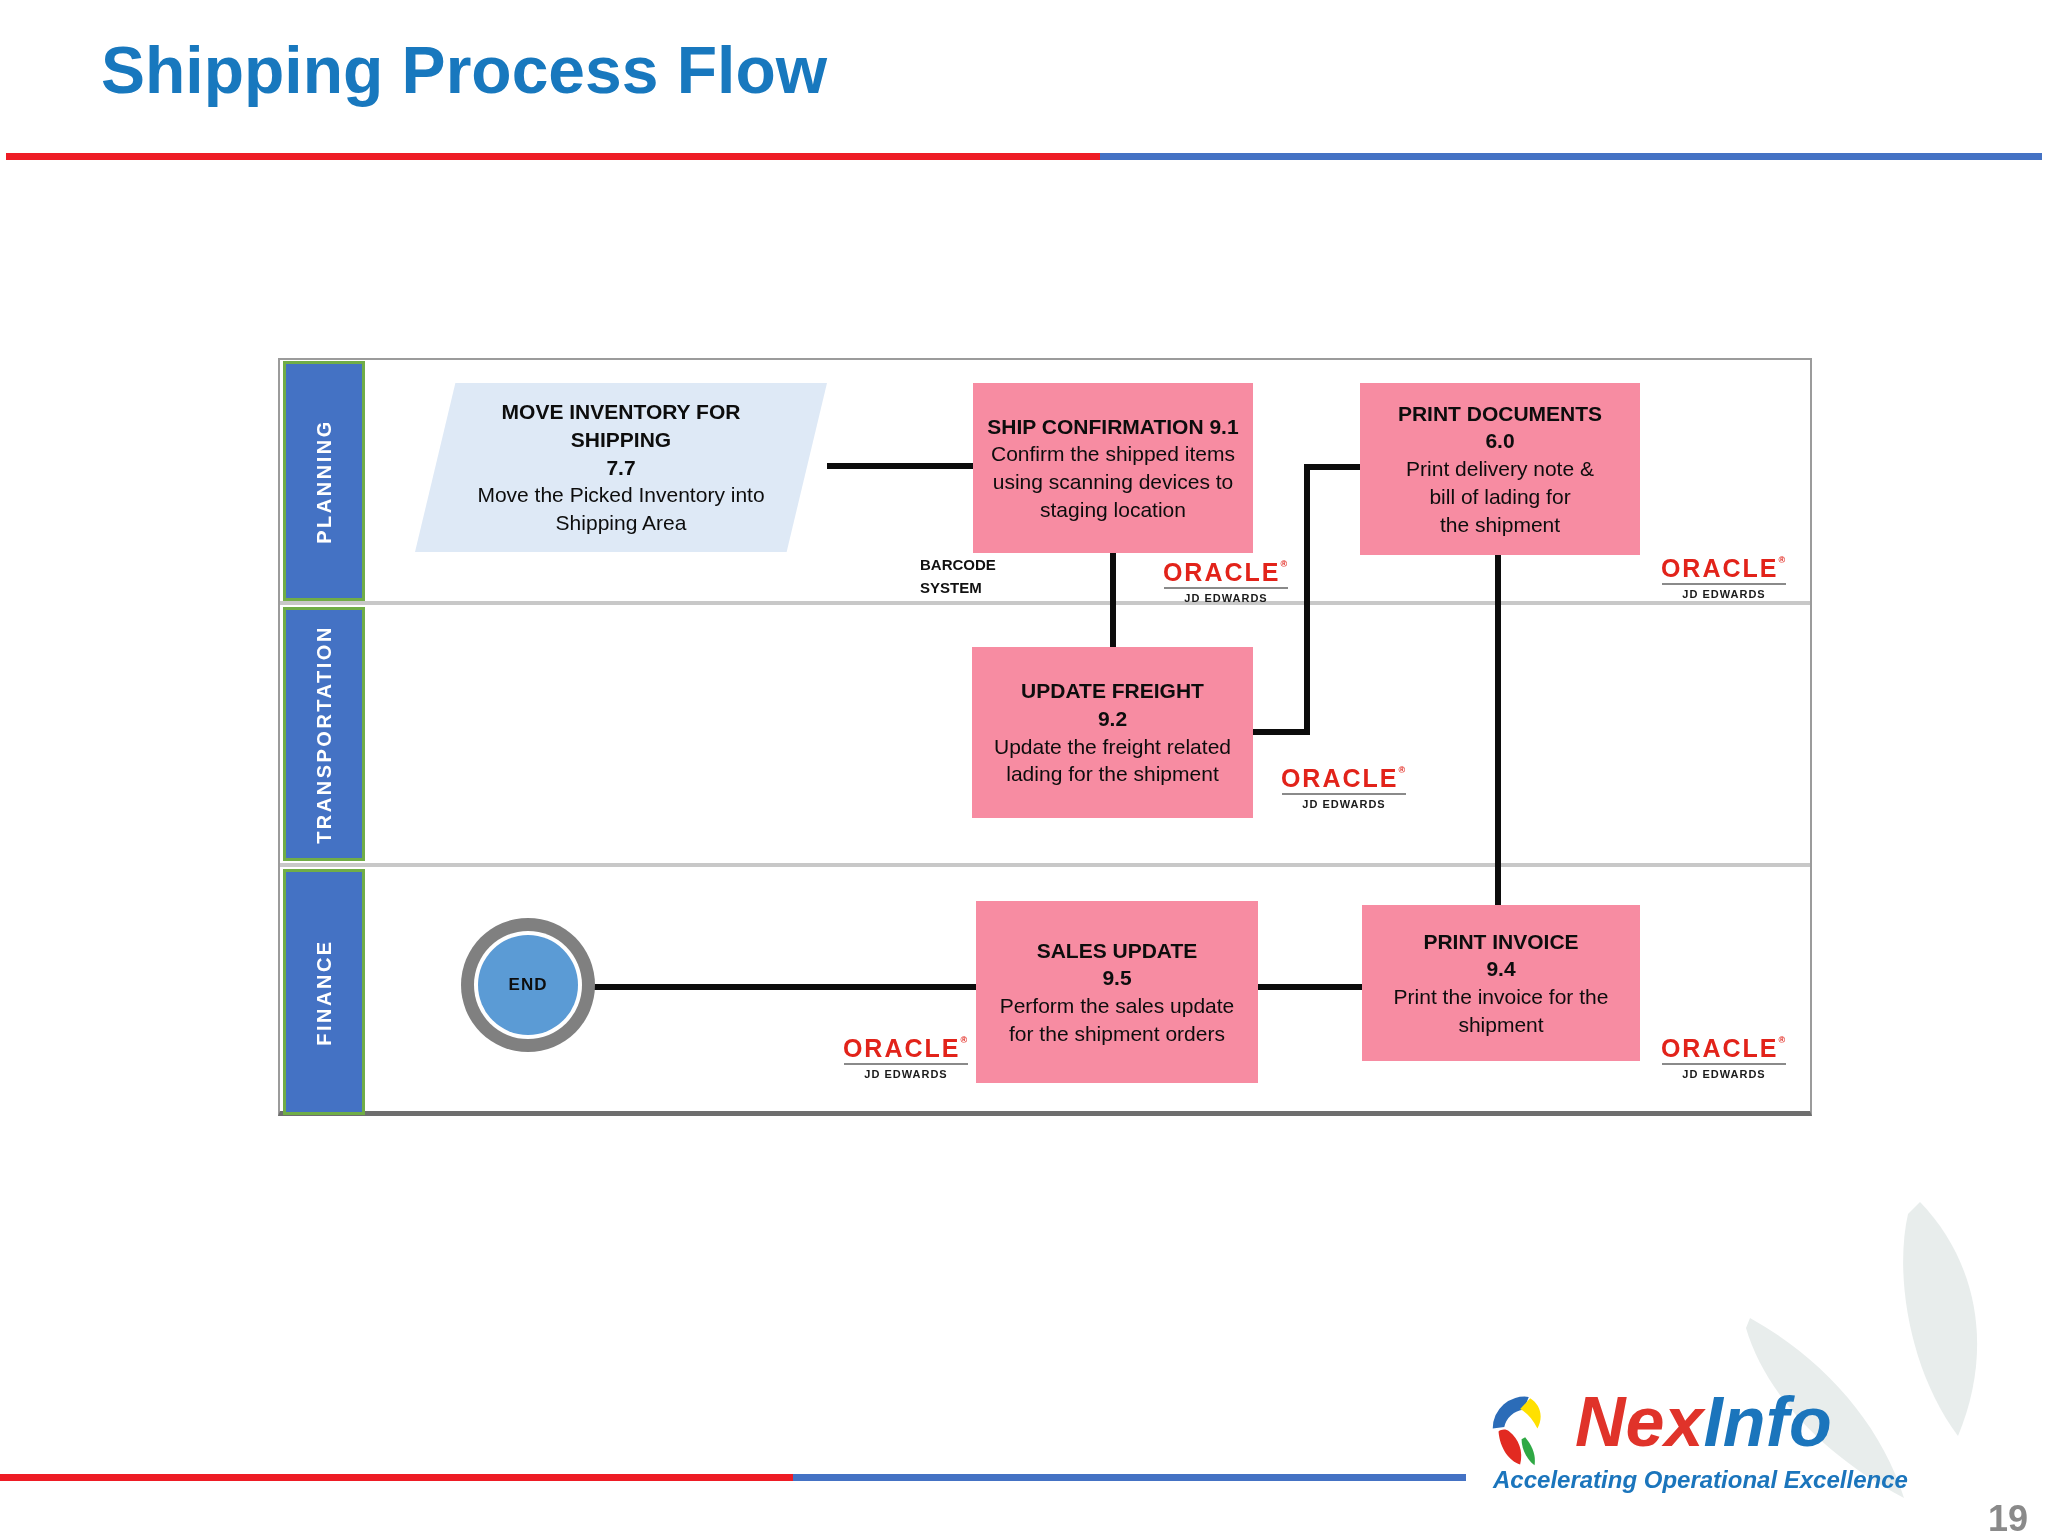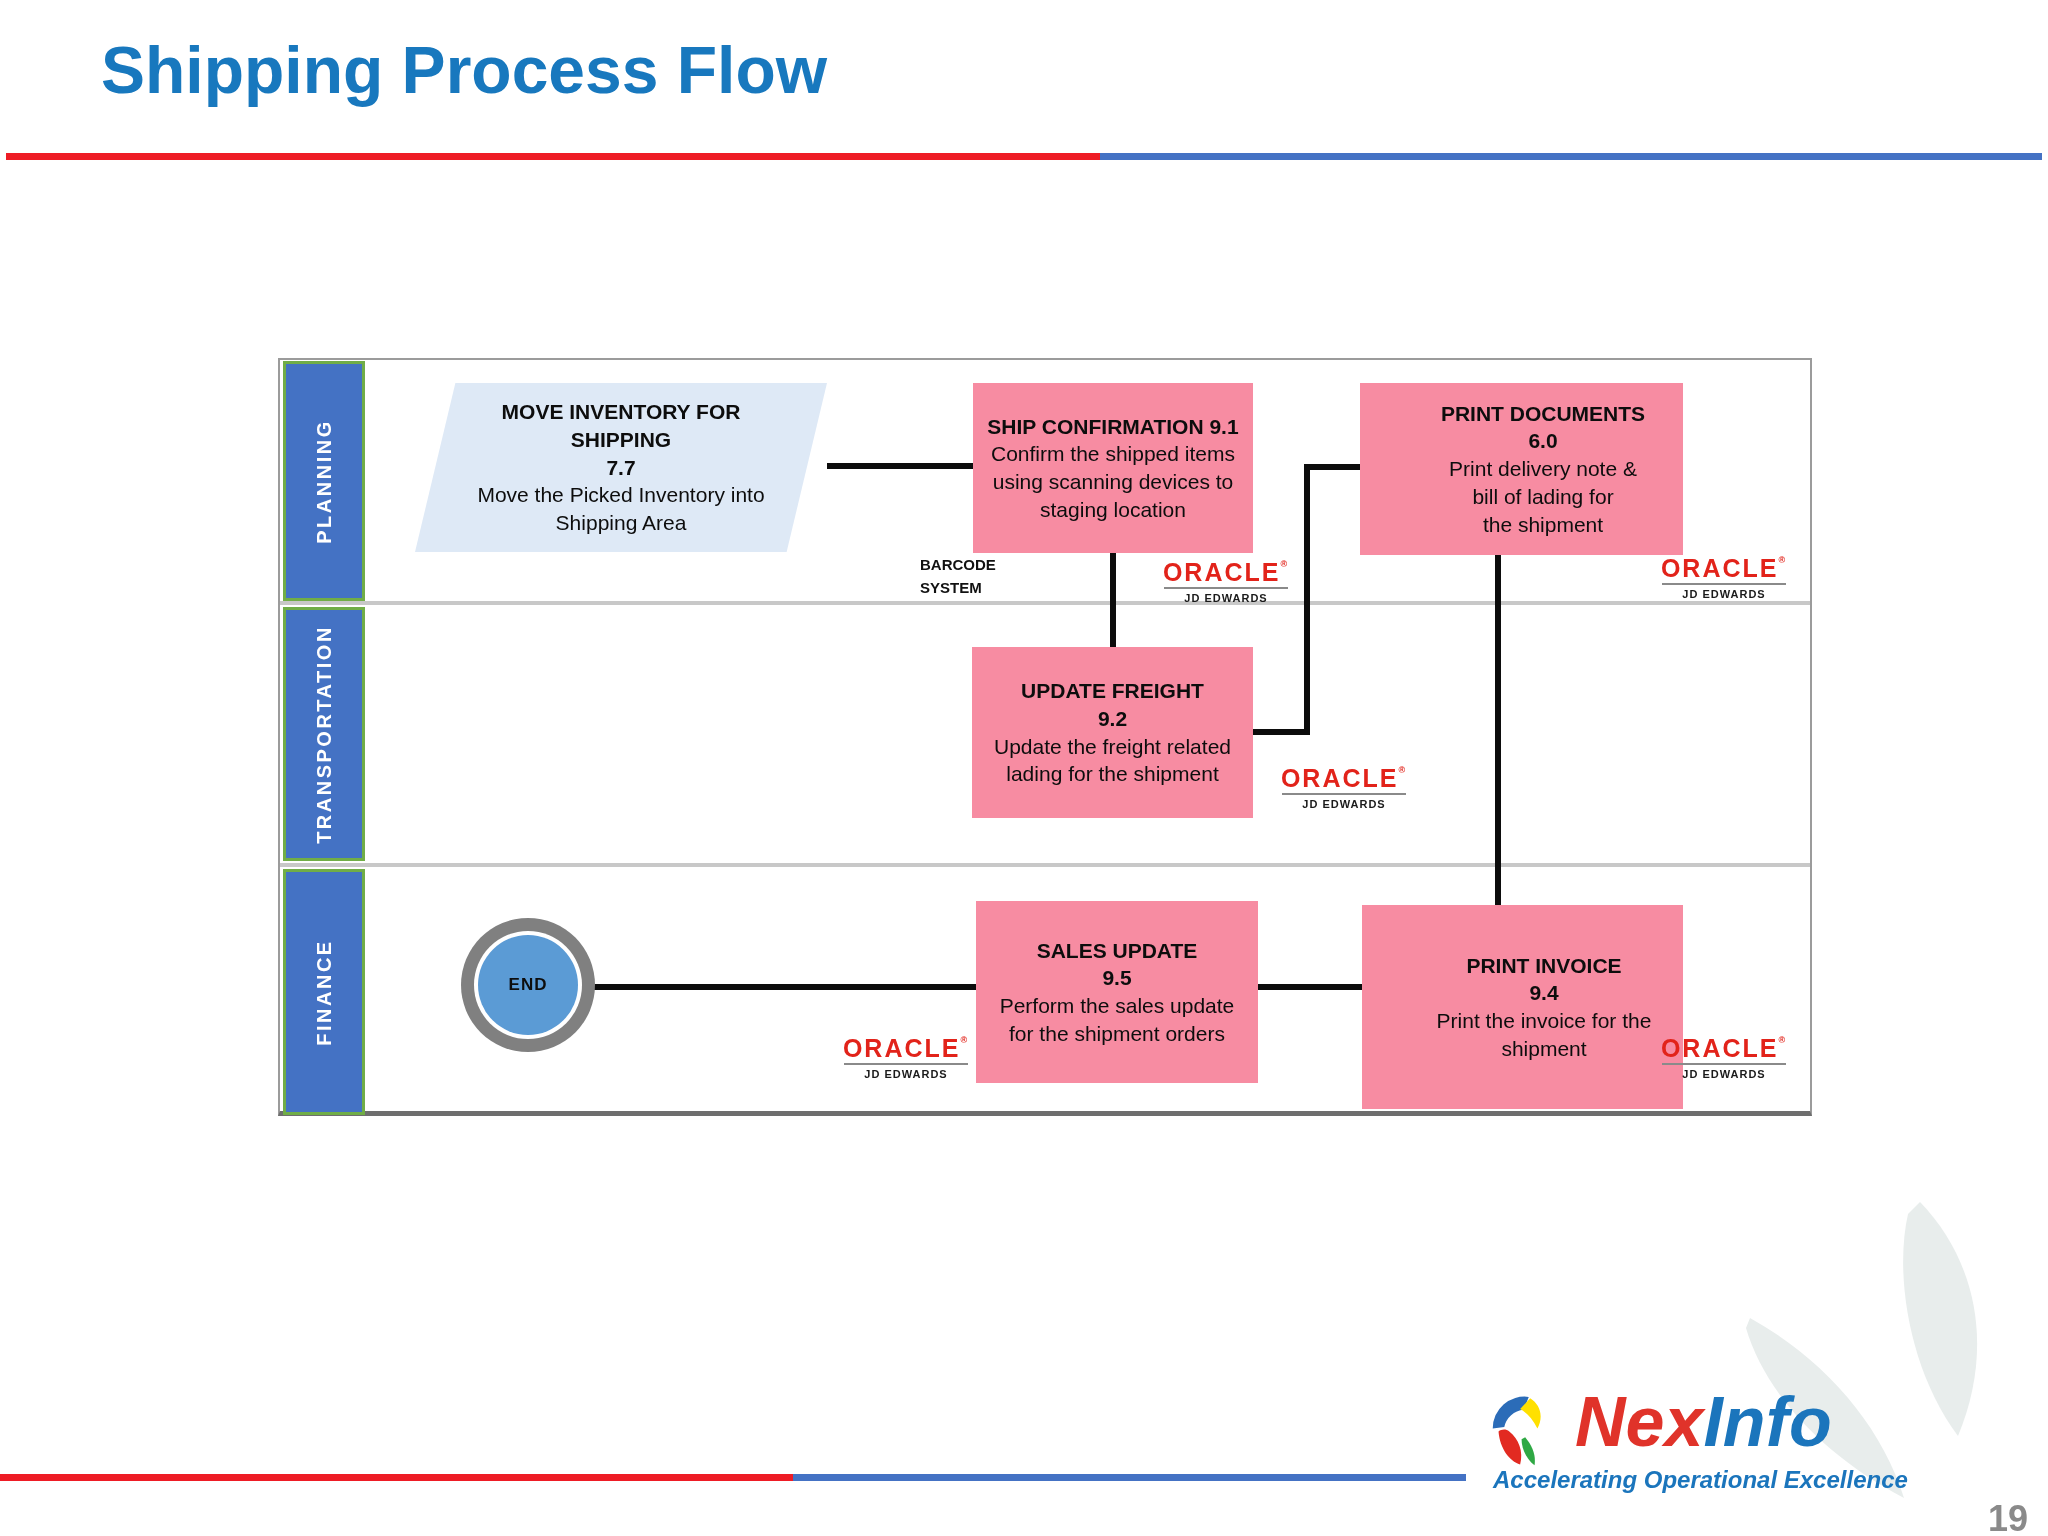--- a/index.html
+++ b/index.html
@@ -105,21 +105,21 @@
     <div>Shipping Area</div>
   </div>
 
   <div class="node pink" style="left:973px;top:383px;width:280px;height:170px;">
     <div class="bold">SHIP CONFIRMATION 9.1</div>
     <div>Confirm the shipped items</div>
     <div>using scanning devices to</div>
     <div>staging location</div>
   </div>
 
-  <div class="node pink" style="left:1360px;top:383px;width:280px;height:172px;padding-left:43px;">
+  <div class="node pink" style="left:1360px;top:383px;width:280px;height:172px;">
     <div class="bold">PRINT DOCUMENTS</div>
     <div class="bold">6.0</div>
     <div>Print delivery note &amp;</div>
     <div>bill of lading for</div>
     <div>the shipment</div>
   </div>
 
   <div class="node pink" style="left:972px;top:647px;width:281px;height:171px;">
     <div class="bold">UPDATE FREIGHT</div>
     <div class="bold">9.2</div>
@@ -127,21 +127,21 @@
     <div>lading for the shipment</div>
   </div>
 
   <div class="node pink" style="left:976px;top:901px;width:282px;height:182px;">
     <div class="bold">SALES UPDATE</div>
     <div class="bold">9.5</div>
     <div>Perform the sales update</div>
     <div>for the shipment orders</div>
   </div>
 
-  <div class="node pink" style="left:1362px;top:905px;width:278px;height:204px;padding-left:43px;">
+  <div class="node pink" style="left:1362px;top:905px;width:278px;height:156px;">
     <div class="bold">PRINT INVOICE</div>
     <div class="bold">9.4</div>
     <div>Print the invoice for the</div>
     <div>shipment</div>
   </div>
 
   <div class="abs end-outer">
     <div class="end-mid">
       <div class="end-inner">
         <span>END</span>

